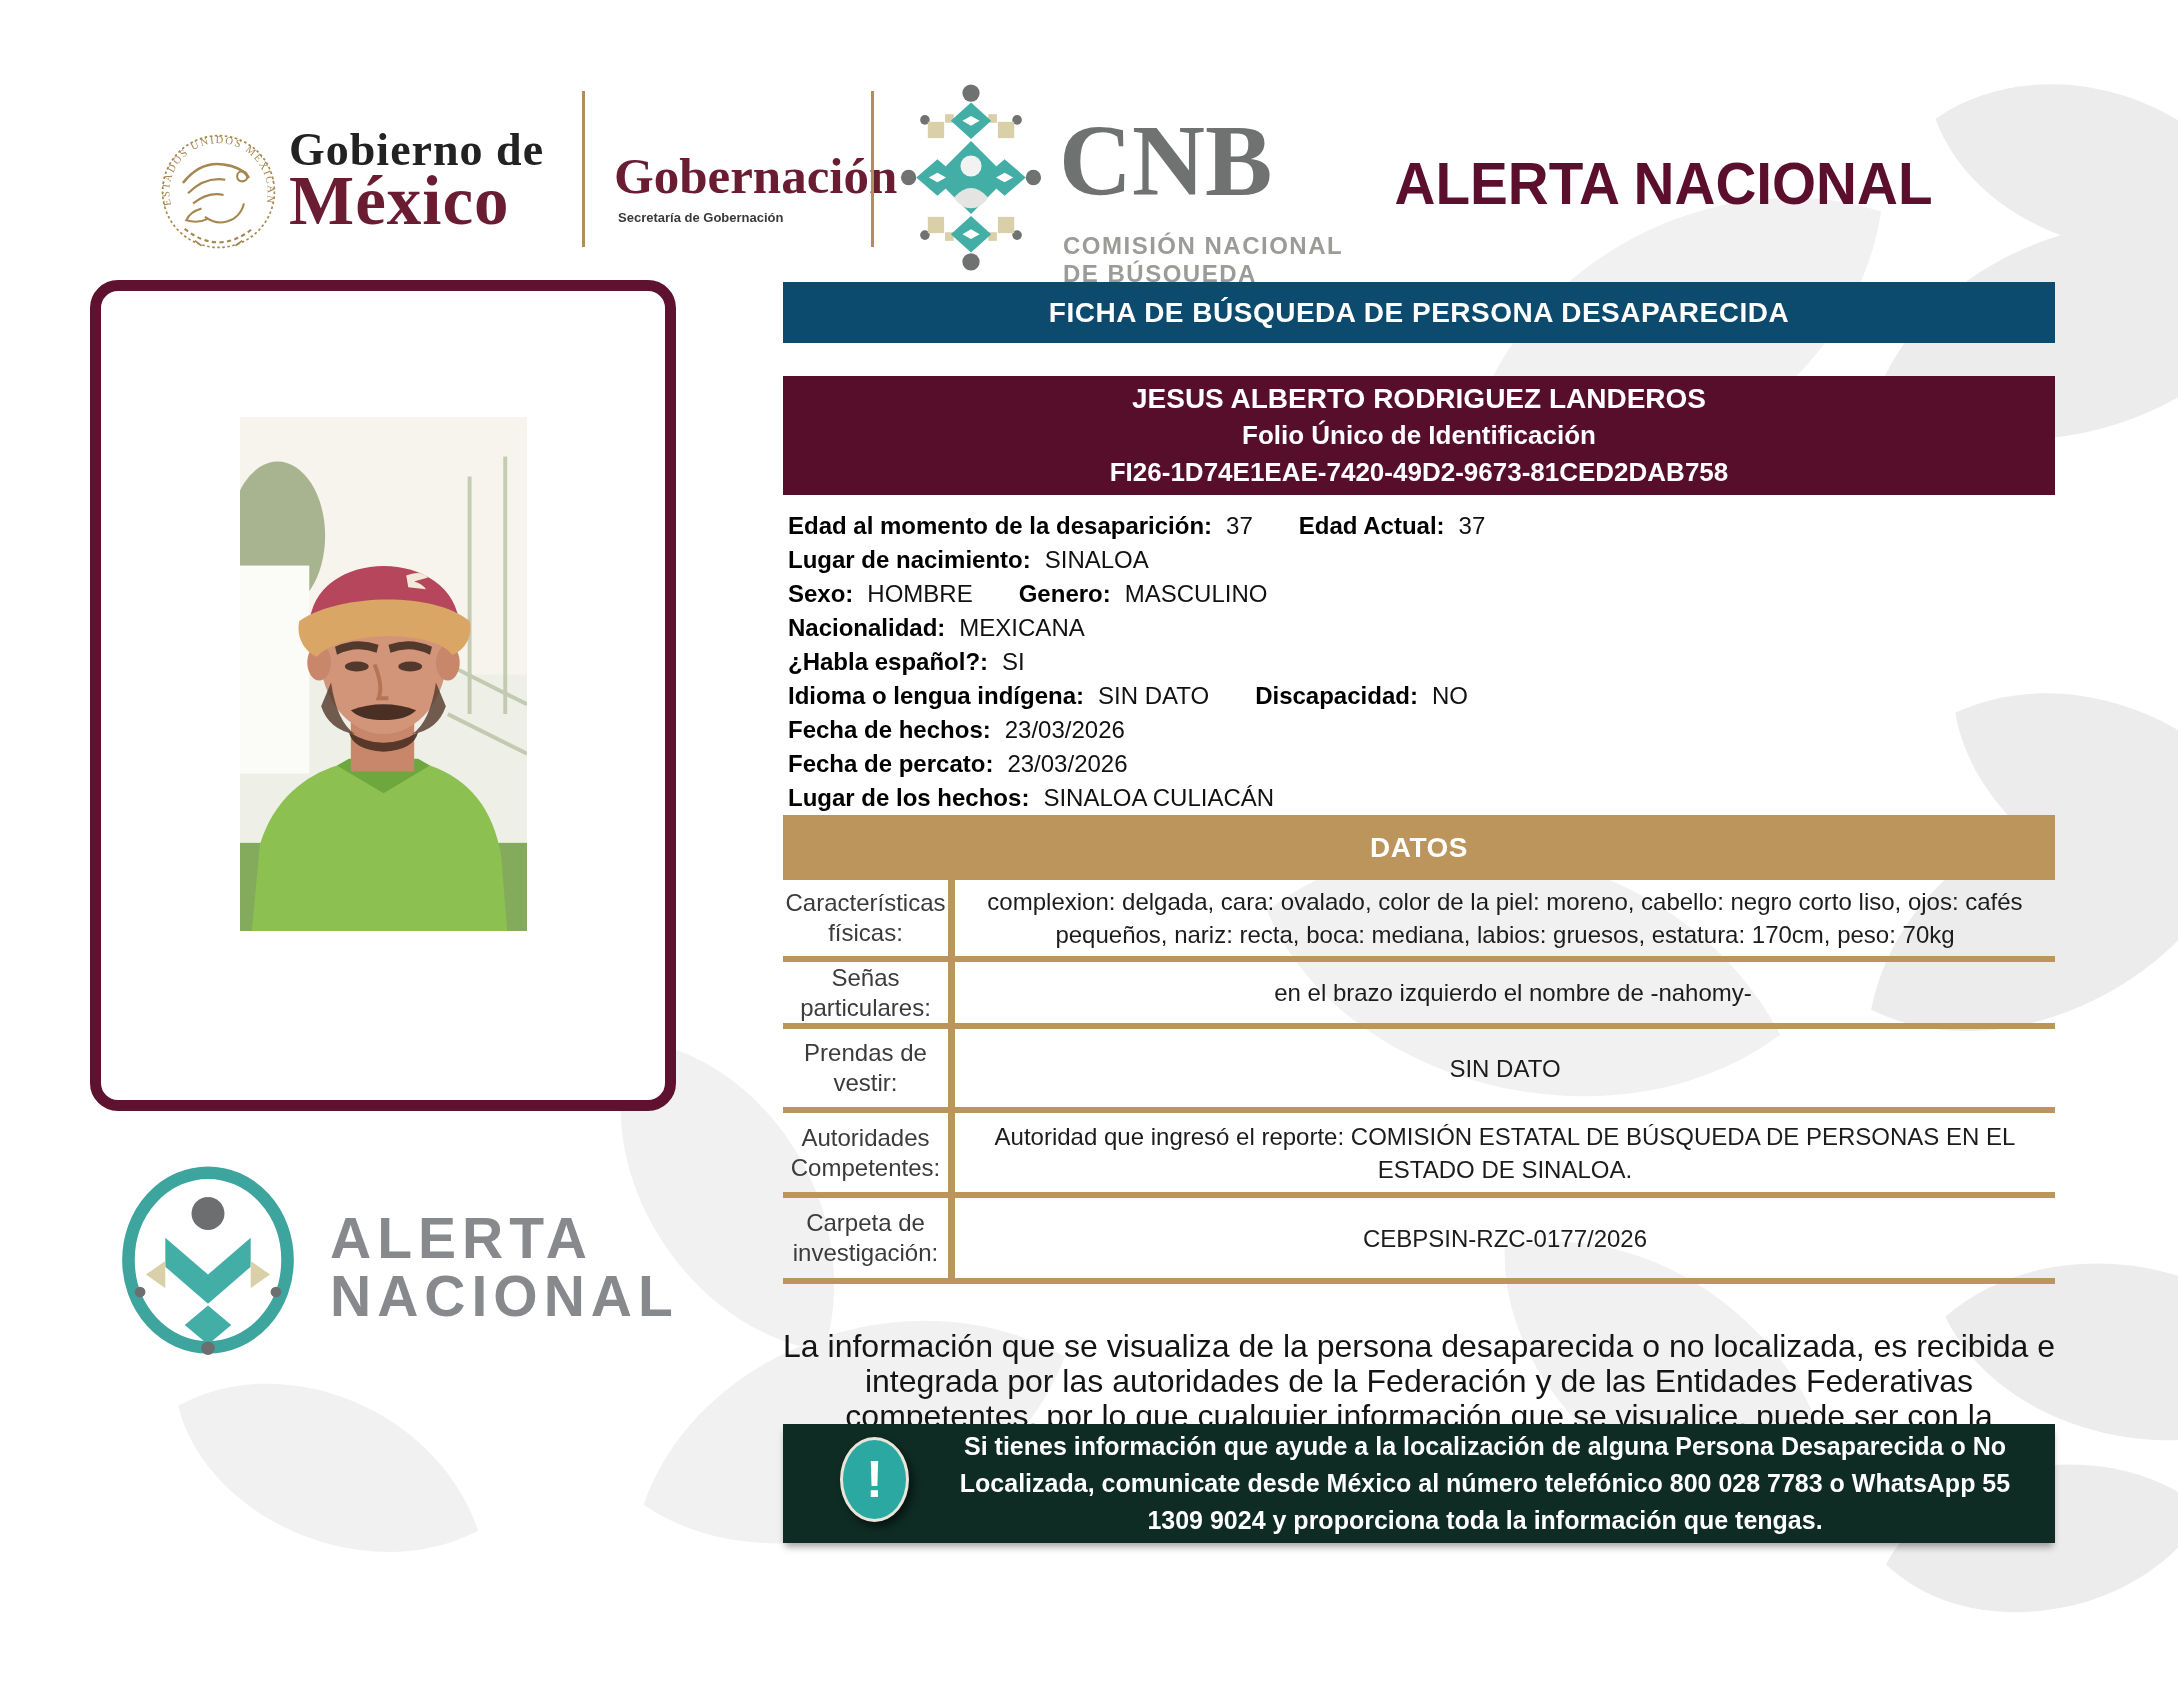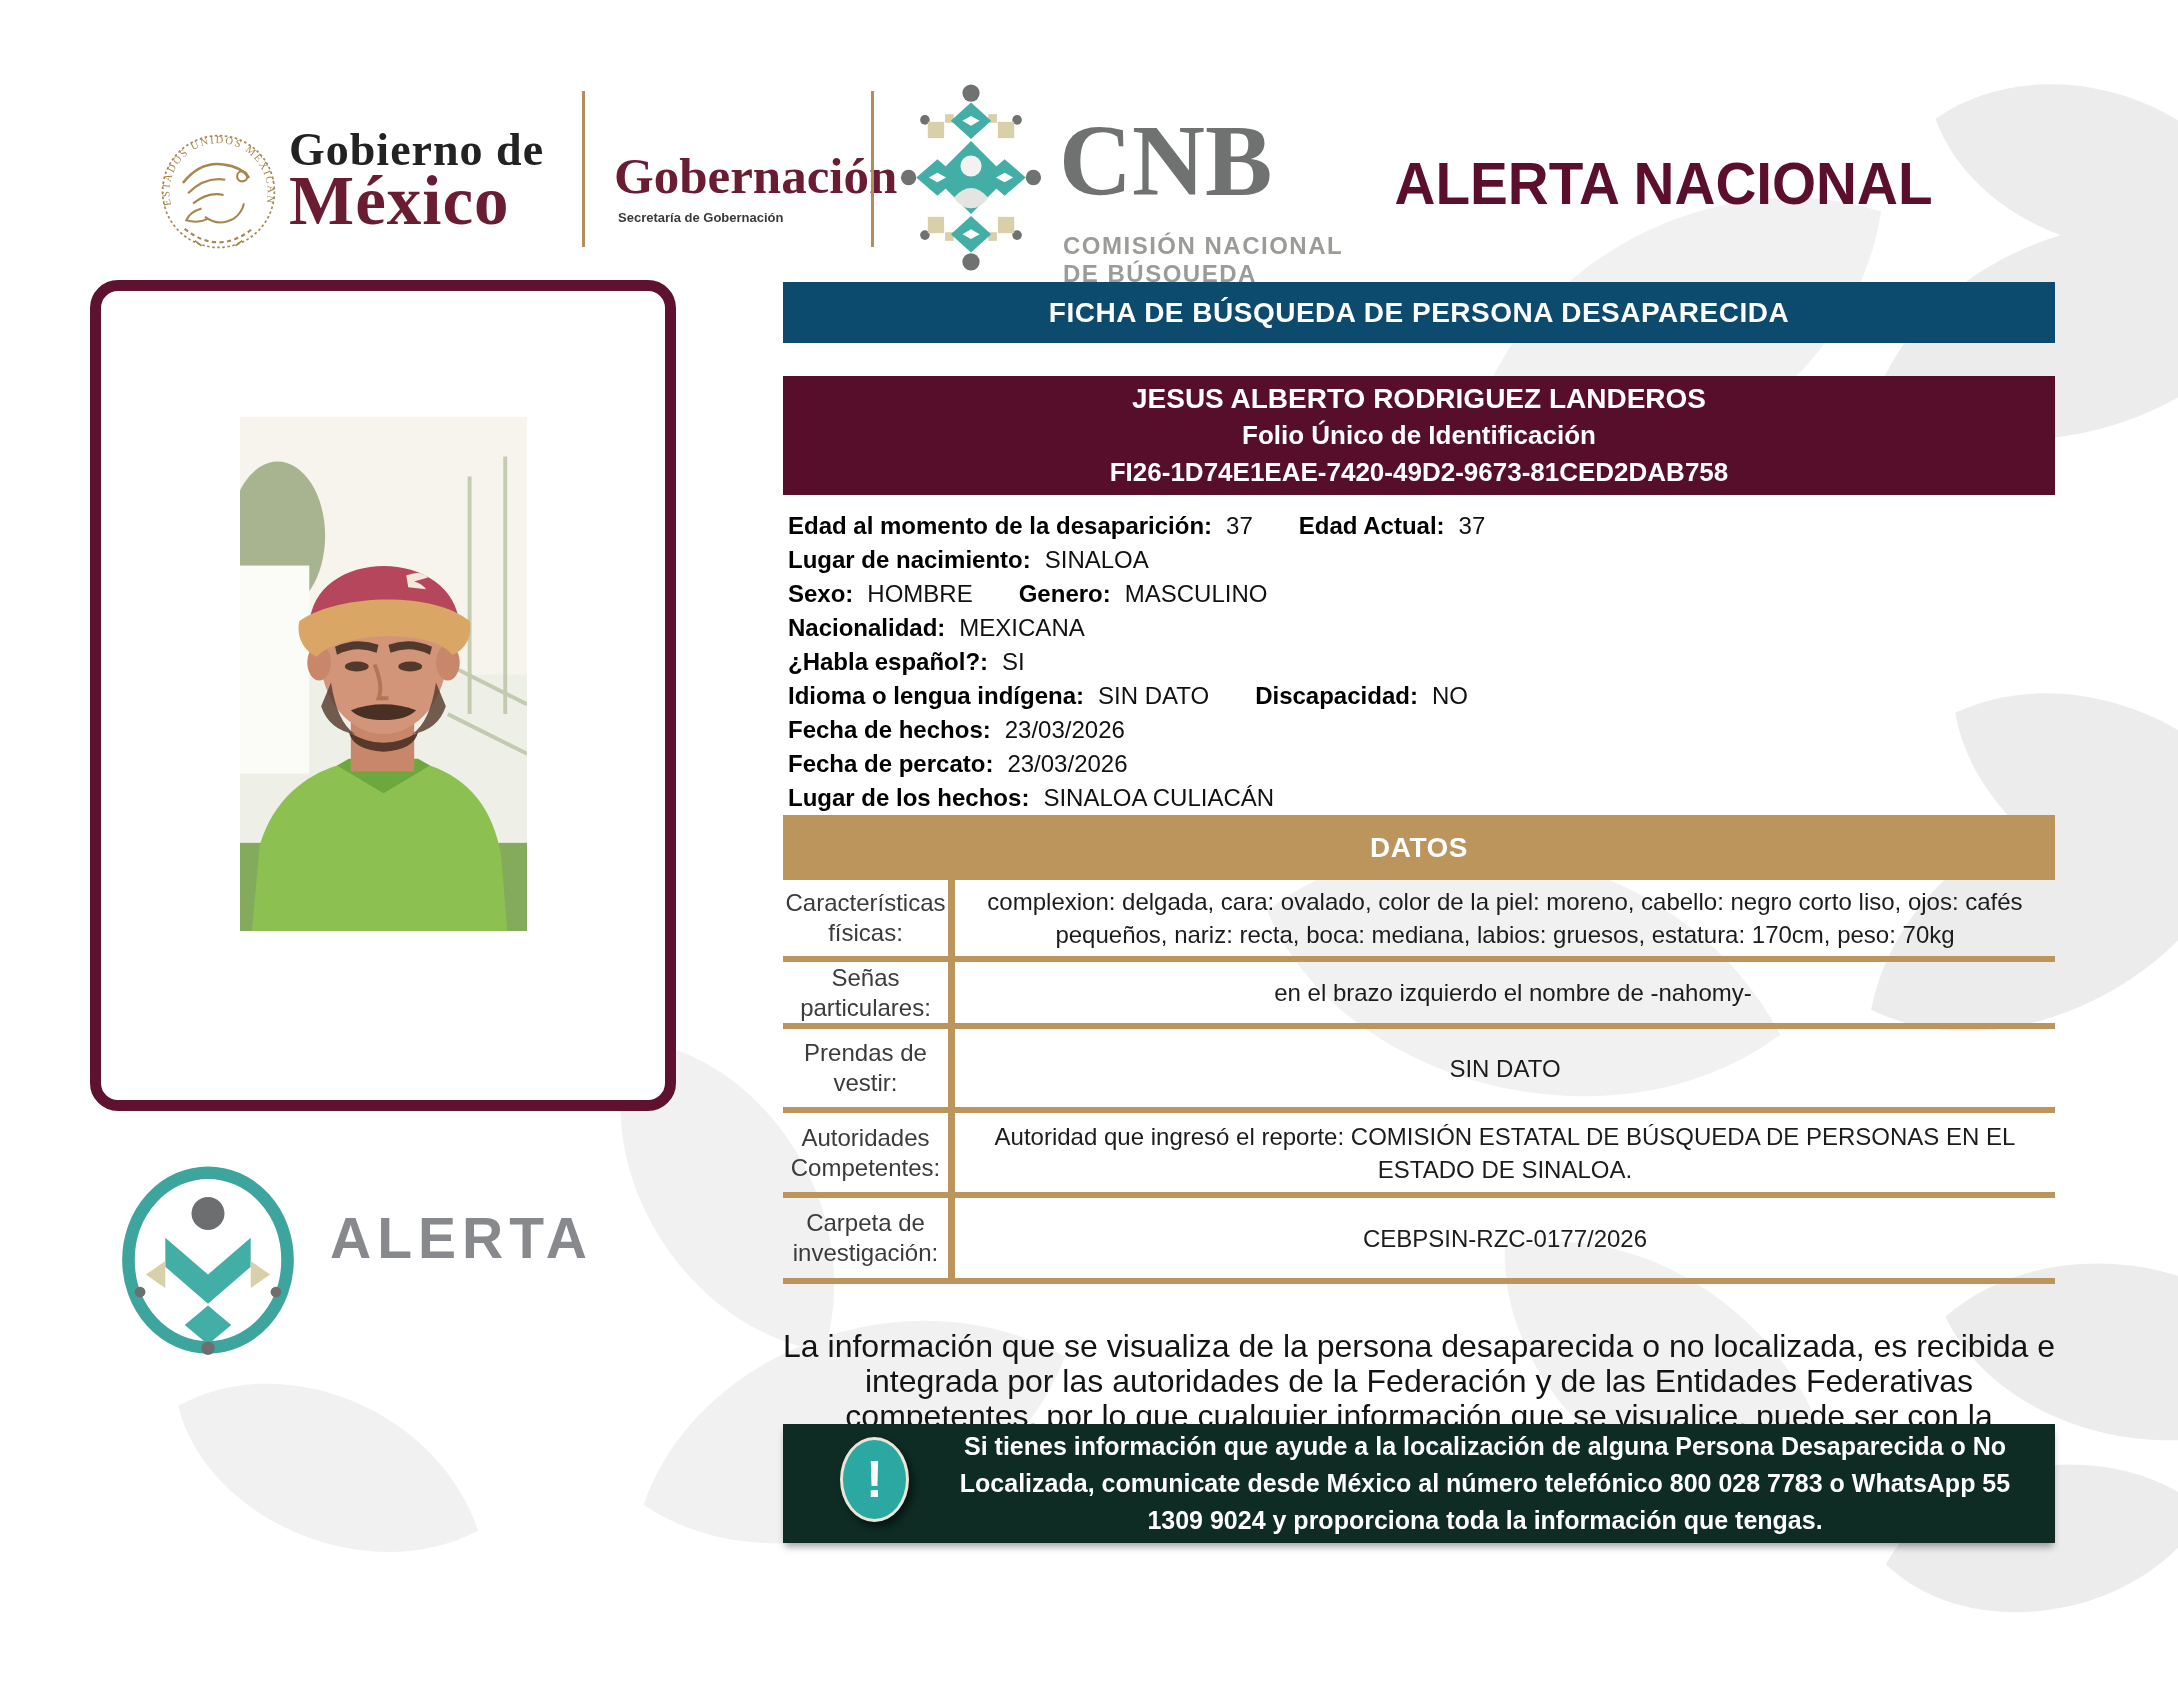--- a/index.html
+++ b/index.html
@@ -281,15 +281,16 @@
     <circle cx="100" cy="57" r="17" fill="#6d6e70"></circle>
     <path d="M56,82 L100,120 L144,82 L144,112 L100,150 L56,112 Z" fill="#43aea5"></path>
     <polygon points="100,152 124,172 100,192 76,172" fill="#43aea5"></polygon>
     <circle cx="100" cy="196" r="7" fill="#6d6e70"></circle>
     <polygon points="36,120 56,106 56,134" fill="#d9d0a9"></polygon>
     <polygon points="164,120 144,106 144,134" fill="#d9d0a9"></polygon>
     <circle cx="30" cy="138" r="5.5" fill="#6d6e70"></circle>
     <circle cx="170" cy="138" r="5.5" fill="#6d6e70"></circle>
   </svg>
   <div class="abs an-word an1">ALERTA</div>
+  <div class="abs an-word an2">NACIONAL</div>
 
 </div>
 
 
 </body></html>

